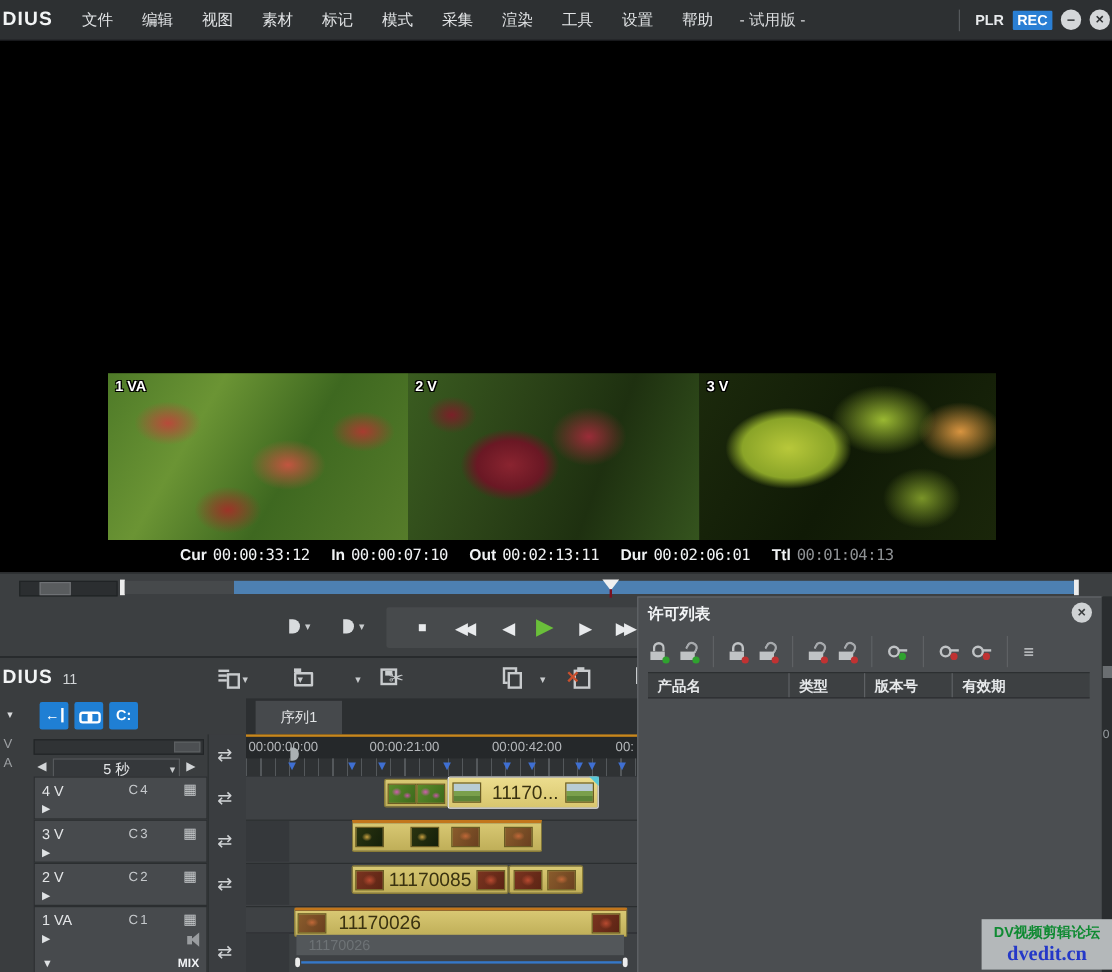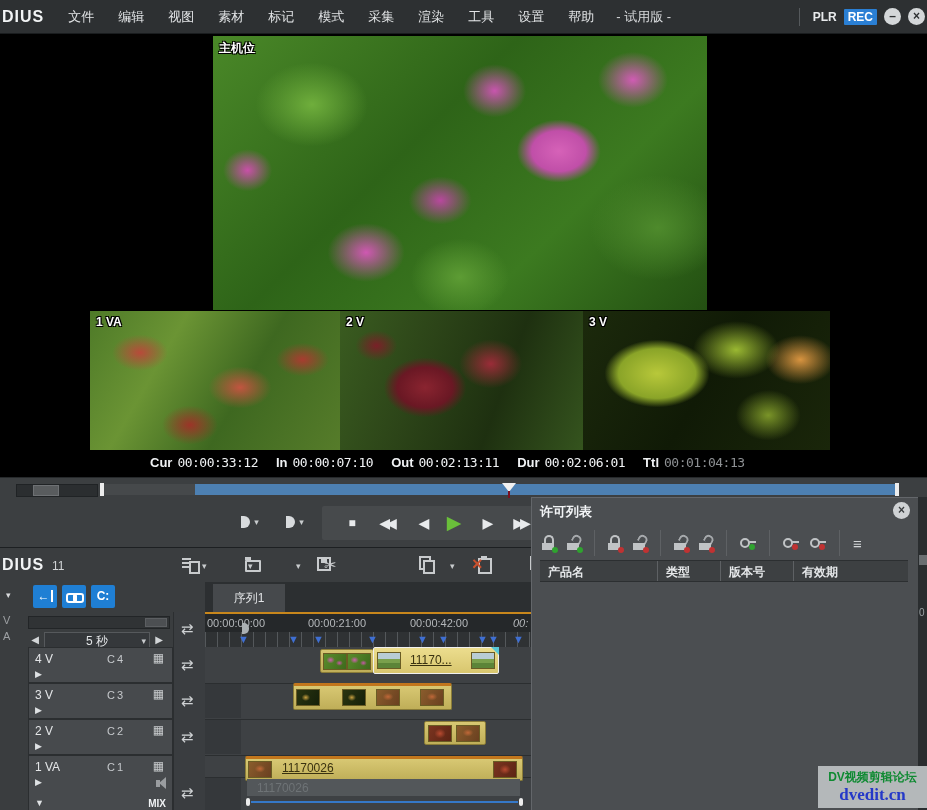--- a/index.html
+++ b/index.html
@@ -141,21 +141,21 @@
   .rtick{position:absolute;top:3px;font-size:11px;color:#b4b7ba;}
   #marker-lane{left:205px;top:84px;width:722px;height:15px;background:#2f3234;border-bottom:1px solid #1e2123;
      background-image:repeating-linear-gradient(90deg,#54585b 0 1px,transparent 1px 12px);}
   .bmark{position:absolute;top:0px;font-size:11px;color:#3f6fd2;line-height:14px;}
   #in-flag{position:absolute;left:37px;top:-9px;width:7px;height:11px;background:#aab0b3;border-radius:0 5px 5px 0;}
   #ruler-playhead{left:561px;top:76px;font-size:15px;color:#f4f4f4;line-height:12px;}
   #tracks-area{left:205px;top:99px;width:722px;height:164px;background:#3e4144;}
   .lane-sep{position:absolute;left:0;width:722px;height:1px;background:#2b2e30;}
   .dark-block{position:absolute;left:0;width:36px;background:#35383b;}
   .clip{position:absolute;background:linear-gradient(#d8c873,#bfae58);border:1px solid #8a7c38;border-radius:2px;}
-  .clip .lbl{position:absolute;top:3px;font-size:12px;color:#3a3210;text-decoration:underline;}
+  .clip .lbl{position:absolute;top:3px;font-size:16px;color:#3a3210;}
   .thumb{position:absolute;top:3px;width:22px;height:15px;border:1px solid #6a5c24;}
   .th-flower{background:radial-gradient(6px 5px at 30% 40%,#d05cb0,transparent 70%),
              radial-gradient(5px 4px at 70% 60%,#c855a8,transparent 70%),
              linear-gradient(120deg,#5a8c2c,#3e6a1c);}
   .th-land{background:linear-gradient(#b8ccd4 0 40%,#7aa04c 40% 70%,#5c8438 70%);}
   .th-dark{background:radial-gradient(6px 5px at 40% 50%,#c8a040,transparent 70%),
            linear-gradient(120deg,#2a3410,#15200a);}
   .th-rust{background:radial-gradient(7px 5px at 50% 45%,#c06838,transparent 75%),
            linear-gradient(120deg,#8a5c2c,#6a4020);}
   .th-red{background:radial-gradient(7px 6px at 50% 50%,#b84a30,transparent 80%),
@@ -224,23 +224,20 @@
     <div class="right">
       <span class="vsep"></span>
       <span class="plr">PLR</span>
       <span class="rec">REC</span>
       <span class="winbtn">–</span>
       <span class="winbtn">×</span>
     </div>
   </div>
 
   <div class="abs" id="preview-area">
-    <div class="abs" id="main-monitor">
-      <span class="mon-label">主机位</span>
-    </div>
     <div class="abs" id="cam1">
       <span class="mon-label">1 VA</span>
     </div>
     <div class="abs" id="cam2">
       <span class="mon-label">2 V</span>
     </div>
     <div class="abs" id="cam3">
       <span class="mon-label">3 V</span>
     </div>
   </div>
@@ -376,21 +373,21 @@
         <span class="swap" style="top:80px;">⇄</span>
         <span class="swap" style="top:116px;">⇄</span>
         <span class="swap" style="top:172px;">⇄</span>
       </div>
     </div>
 
     <div class="abs" id="ruler">
       <span class="rtick" style="left:2px;">00:00:00:00</span>
       <span class="rtick" style="left:103px;">00:00:21:00</span>
       <span class="rtick" style="left:205px;">00:00:42:00</span>
-      <span class="rtick" style="left:308px;font-style:italic;">00:</span>
+      <span class="rtick" style="left:308px;">00:</span>
     </div>
 
     <div class="abs" id="marker-lane">
       <span id="in-flag"></span>
       <span class="bmark" style="left:33px;">▼</span>
       <span class="bmark" style="left:83px;">▼</span>
       <span class="bmark" style="left:108px;">▼</span>
       <span class="bmark" style="left:162px;">▼</span>
       <span class="bmark" style="left:212px;">▼</span>
       <span class="bmark" style="left:233px;">▼</span>
@@ -420,20 +417,25 @@
         <span class="sel-corner"></span>
       </div>
 
       <div class="clip orange-top" style="left:88px;top:36px;width:157px;height:23px;">
         <span class="thumb th-dark" style="left:2px;"></span>
         <span class="thumb th-dark" style="left:48px;"></span>
         <span class="thumb th-rust" style="left:82px;"></span>
         <span class="thumb th-rust" style="left:126px;"></span>
       </div>
 
+      <div class="clip" style="left:88px;top:74px;width:129px;height:22px;">
+        <span class="thumb th-red" style="left:2px;"></span>
+        <span class="lbl" style="left:30px;">11170085</span>
+        <span class="thumb th-red" style="left:103px;"></span>
+      </div>
       <div class="clip" style="left:219px;top:74px;width:60px;height:22px;">
         <span class="thumb th-red" style="left:3px;"></span>
         <span class="thumb th-rust" style="left:31px;"></span>
       </div>
 
       <div class="clip orange-top" style="left:40px;top:109px;width:276px;height:21px;">
         <span class="thumb th-rust" style="left:2px;top:2px;"></span>
         <span class="lbl" style="left:36px;top:2px;">11170026</span>
         <span class="thumb th-red" style="left:247px;top:2px;"></span>
       </div>

